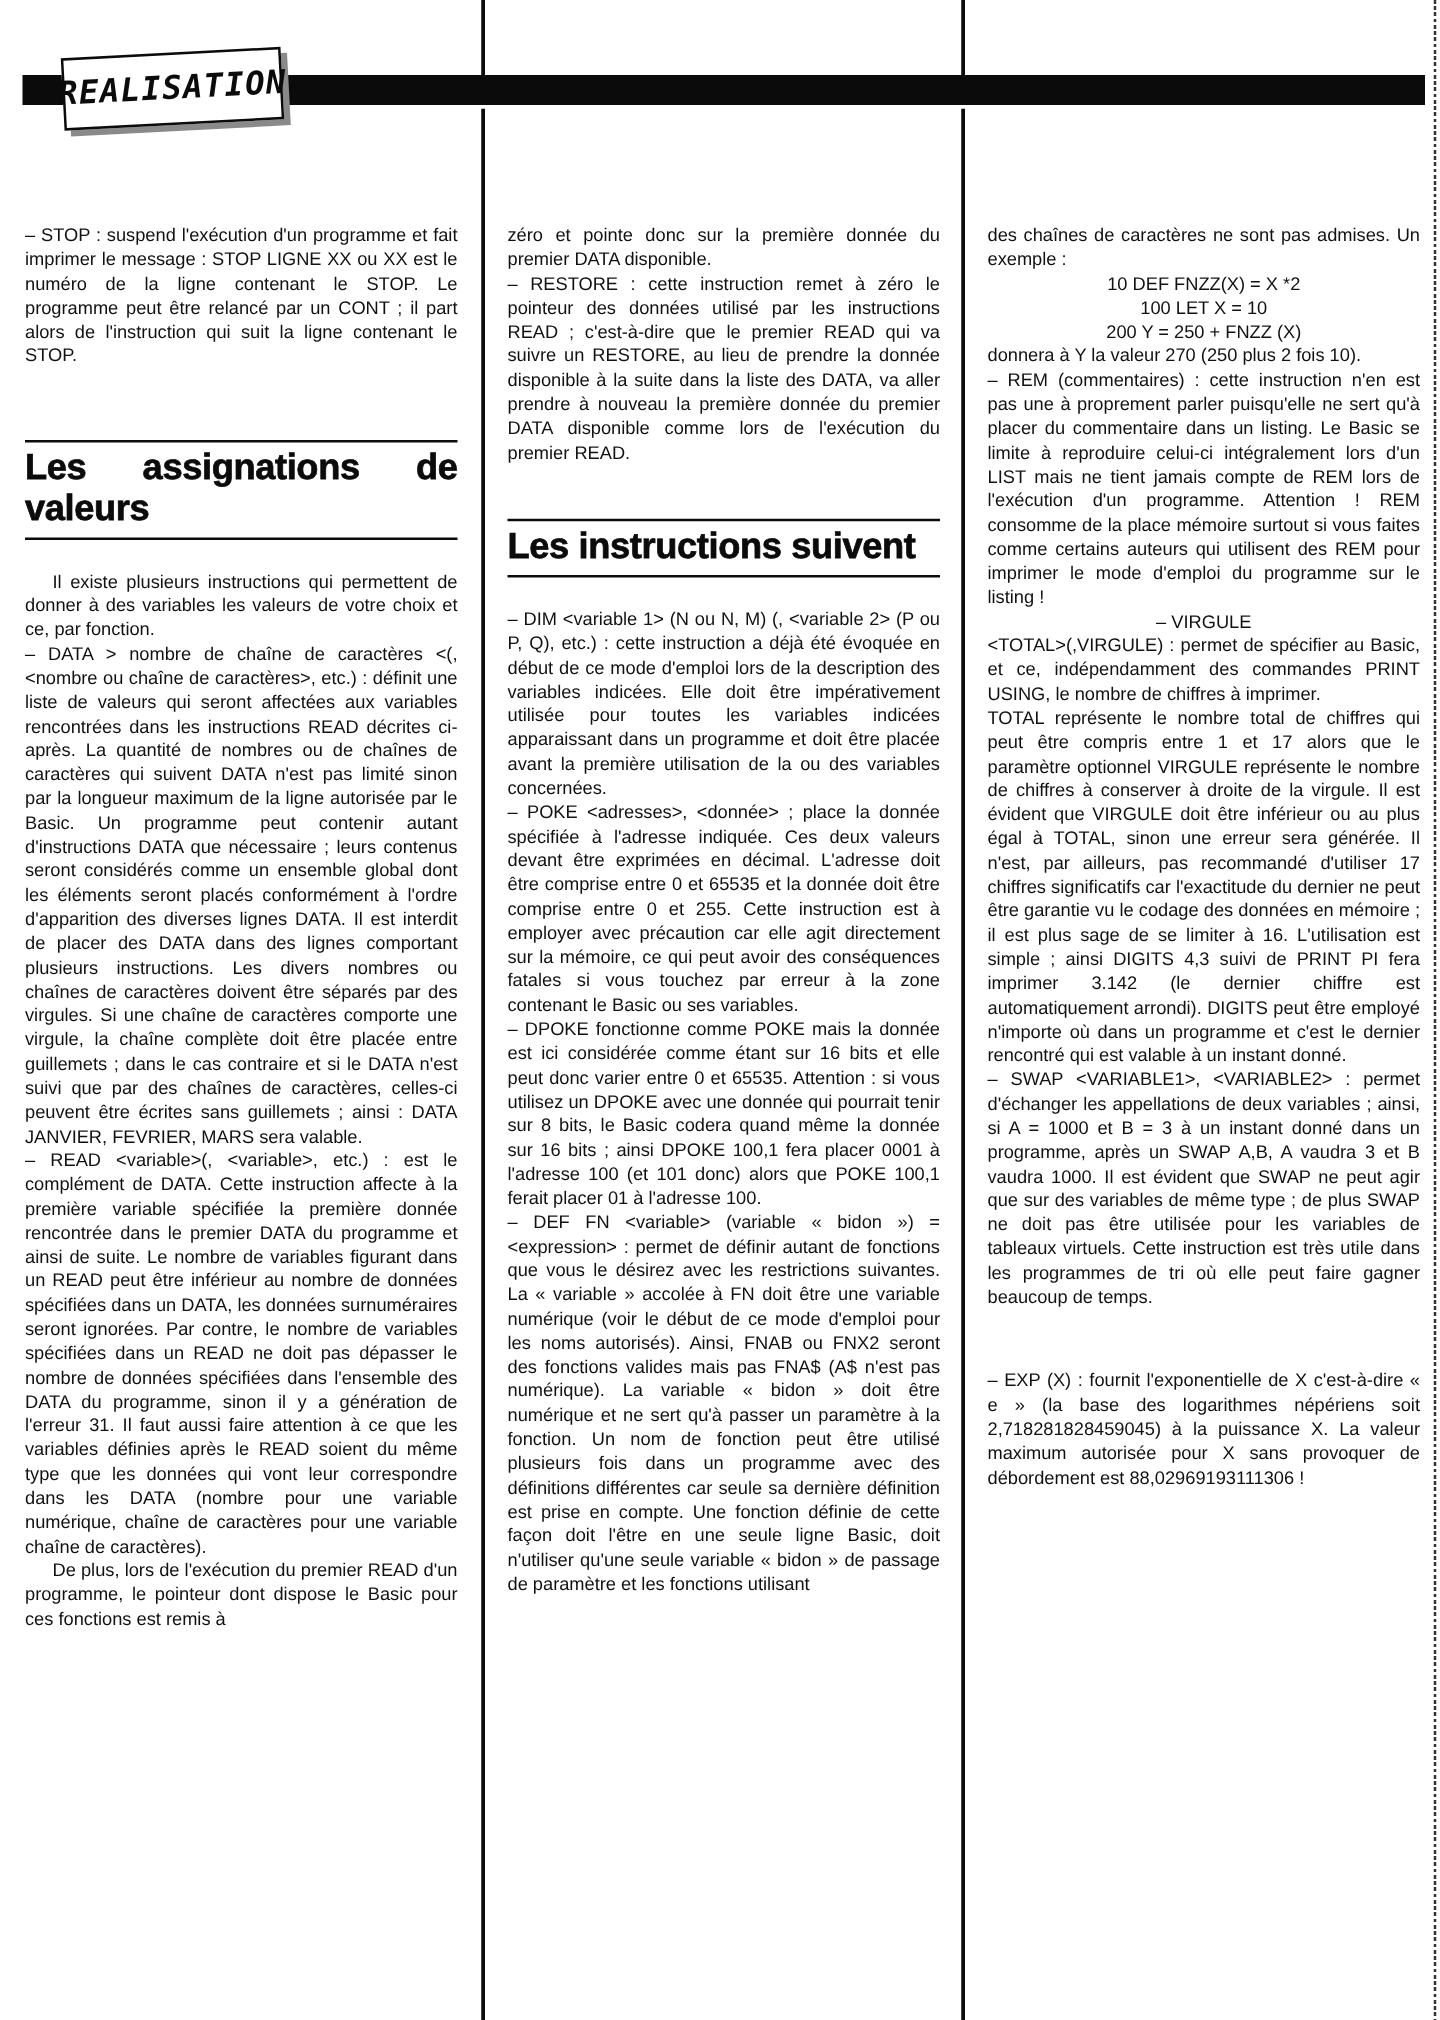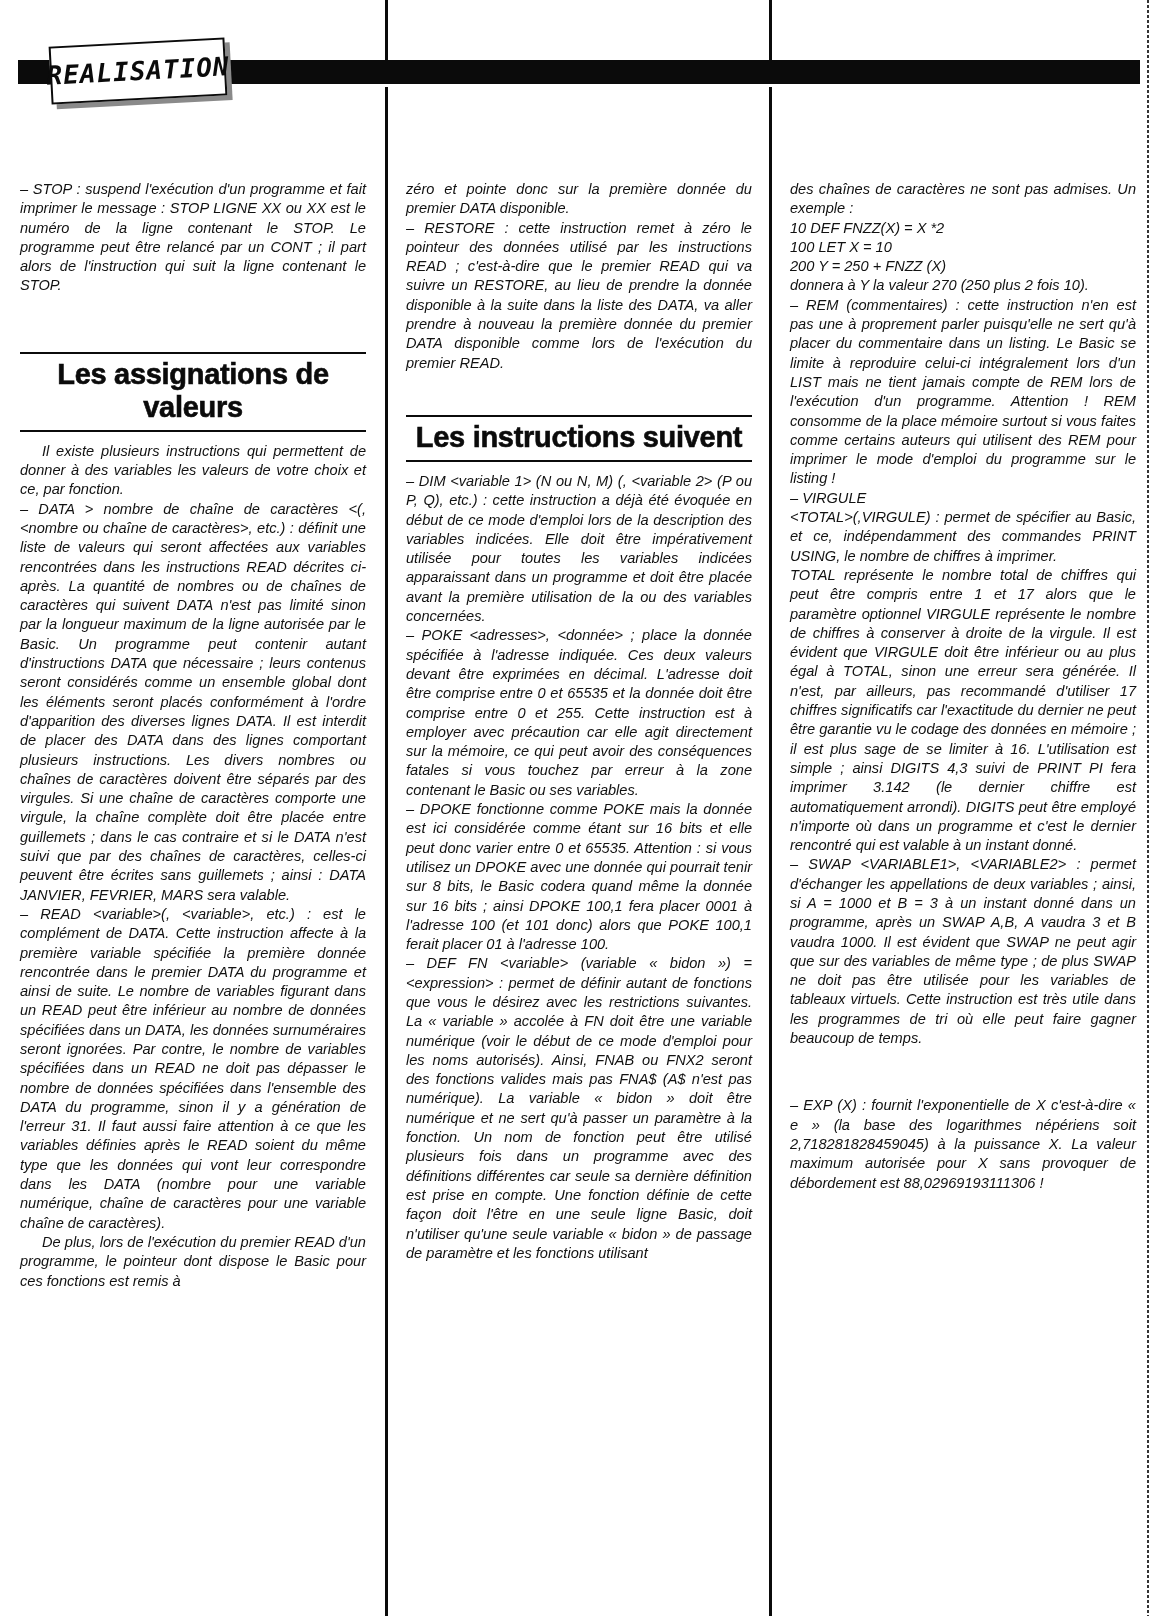--- a/index.html
+++ b/index.html
@@ -8,25 +8,25 @@
   .header-bar { position: absolute; left: 18px; top: 60px; width: 1122px; height: 24px; background: #0b0b0b; }
   .header-tag { position: absolute; left: 50px; top: 42px; width: 172px; height: 54px;
                 background: #fff; border: 2px solid #0b0b0b; transform: rotate(-3deg);
                 box-shadow: 5px 5px 0 #8a8a8a; display: flex; align-items: center; justify-content: center; }
   .header-tag span { font-family: "DejaVu Sans Mono", monospace; font-size: 26px; font-weight: bold;
                      letter-spacing: 1px; font-style: italic; color: #0b0b0b; }
   .divider { position: absolute; width: 3px; background: #0b0b0b; }
   .edge { position: absolute; right: 3px; top: 0; width: 2px; height: 1616px;
           background: repeating-linear-gradient(#333 0 3px, #fff 3px 5px); }
   .col { position: absolute; width: 346px; font-size: 14.6px; line-height: 19.3px; text-align: justify; }
-  .col p { margin: 0; hyphens: manual; font-style: italic; }
+  .col p { margin: 0; hyphens: manual; }
   .col p.indent { text-indent: 22px; }
-  .col p.code { text-align: left; }
+  .col p.code { text-align: center; }
   .section-head { border-top: 2.5px solid #0b0b0b; border-bottom: 2.5px solid #0b0b0b;
-                  padding: 4px 0 6px 0; margin: 0 0 10px 0; text-align: center; }
+                  padding: 4px 0 6px 0; margin: 0 0 25px 0; }
   .section-head h2 { margin: 0; font-family: "Liberation Sans", sans-serif; font-weight: 900;
                      font-size: 29px; line-height: 33px; letter-spacing: -0.3px; color: #0b0b0b;
                      -webkit-text-stroke: 0.6px #0b0b0b; }
   .spacer { height: 58px; }
   .footer { position: absolute; left: 20px; top: 1583px; font-family: "Liberation Sans", sans-serif;
             font-weight: bold; font-size: 12.5px; margin-top: 44px; -webkit-text-stroke: 0.4px #111; }
 </style>
 </head>
 <body>
 

